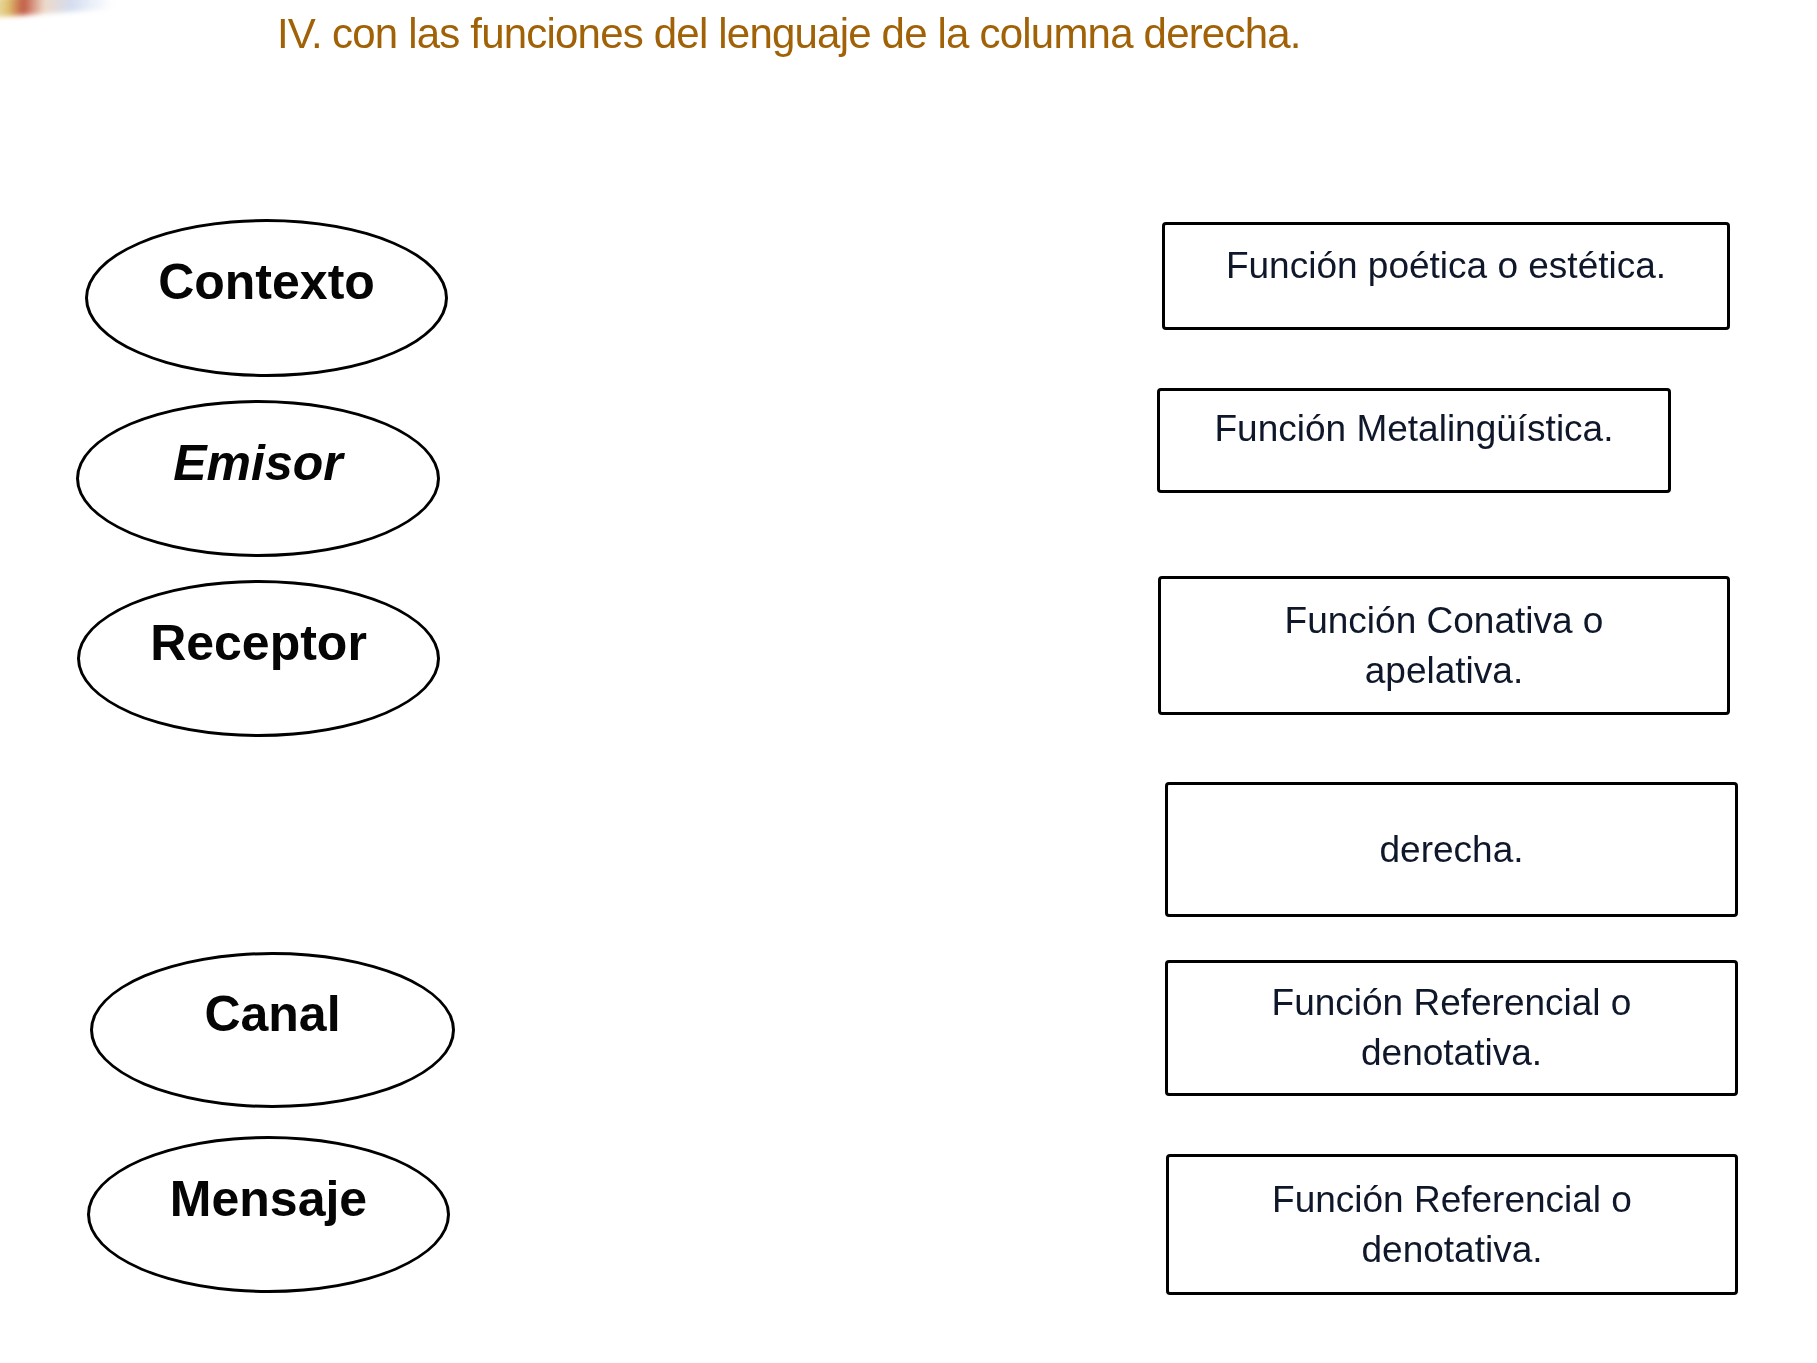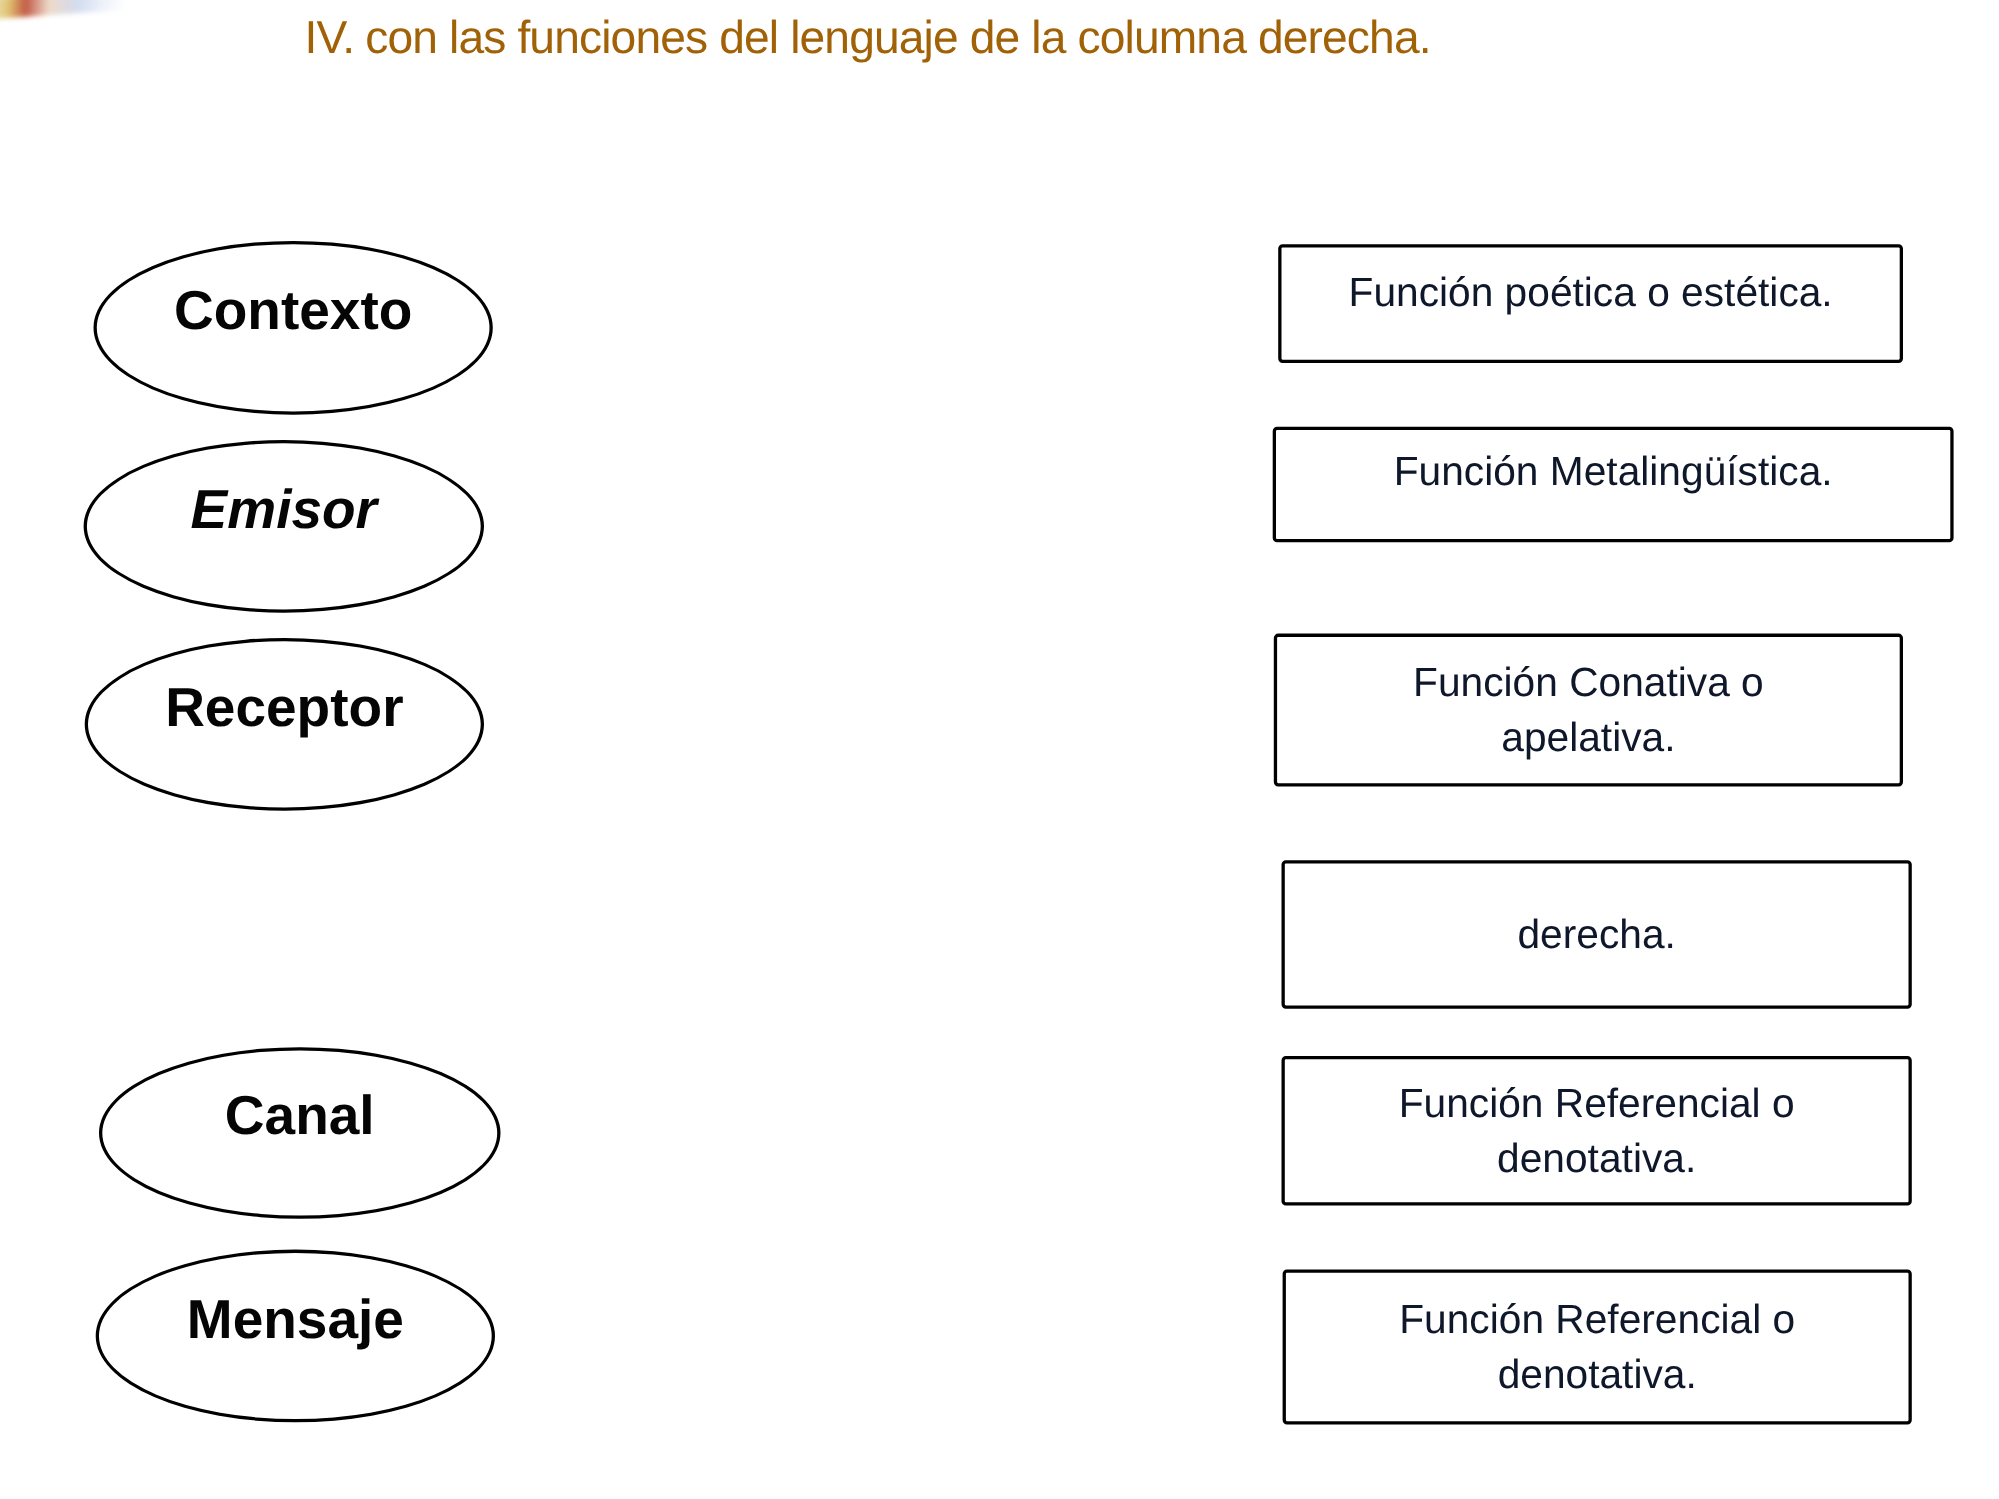--- a/index.html
+++ b/index.html
@@ -80,21 +80,21 @@
   
   .e1 { left: 85px;  top: 219px;  width: 363px; height: 158px; }
   .e2 { left: 76px;  top: 400px;  width: 364px; height: 157px; font-style: italic; }
   .e3 { left: 77px;  top: 580px;  width: 363px; height: 157px; }
   .e4 { left: 78px;  top: 775px;  width: 384px; height: 158px; }
   .e5 { left: 90px;  top: 952px;  width: 365px; height: 156px; }
   .e6 { left: 87px;  top: 1136px; width: 363px; height: 157px; }
 
   
   .b1 { left: 1162px; top: 222px;  width: 568px; height: 108px; padding-bottom: 20px; }
-  .b2 { left: 1157px; top: 388px;  width: 619px; height: 105px; padding-bottom: 24px; }
+  .b2 { left: 1157px; top: 388px;  width: 514px; height: 105px; padding-bottom: 24px; }
   .b3 { left: 1158px; top: 576px;  width: 572px; height: 139px; }
   .b4 { left: 1165px; top: 782px;  width: 573px; height: 135px; }
   .b5 { left: 1165px; top: 960px;  width: 573px; height: 136px; }
   .b6 { left: 1166px; top: 1154px; width: 572px; height: 141px; }
 </style>
 </head>
 <body>
 
 <div class="page">
 

